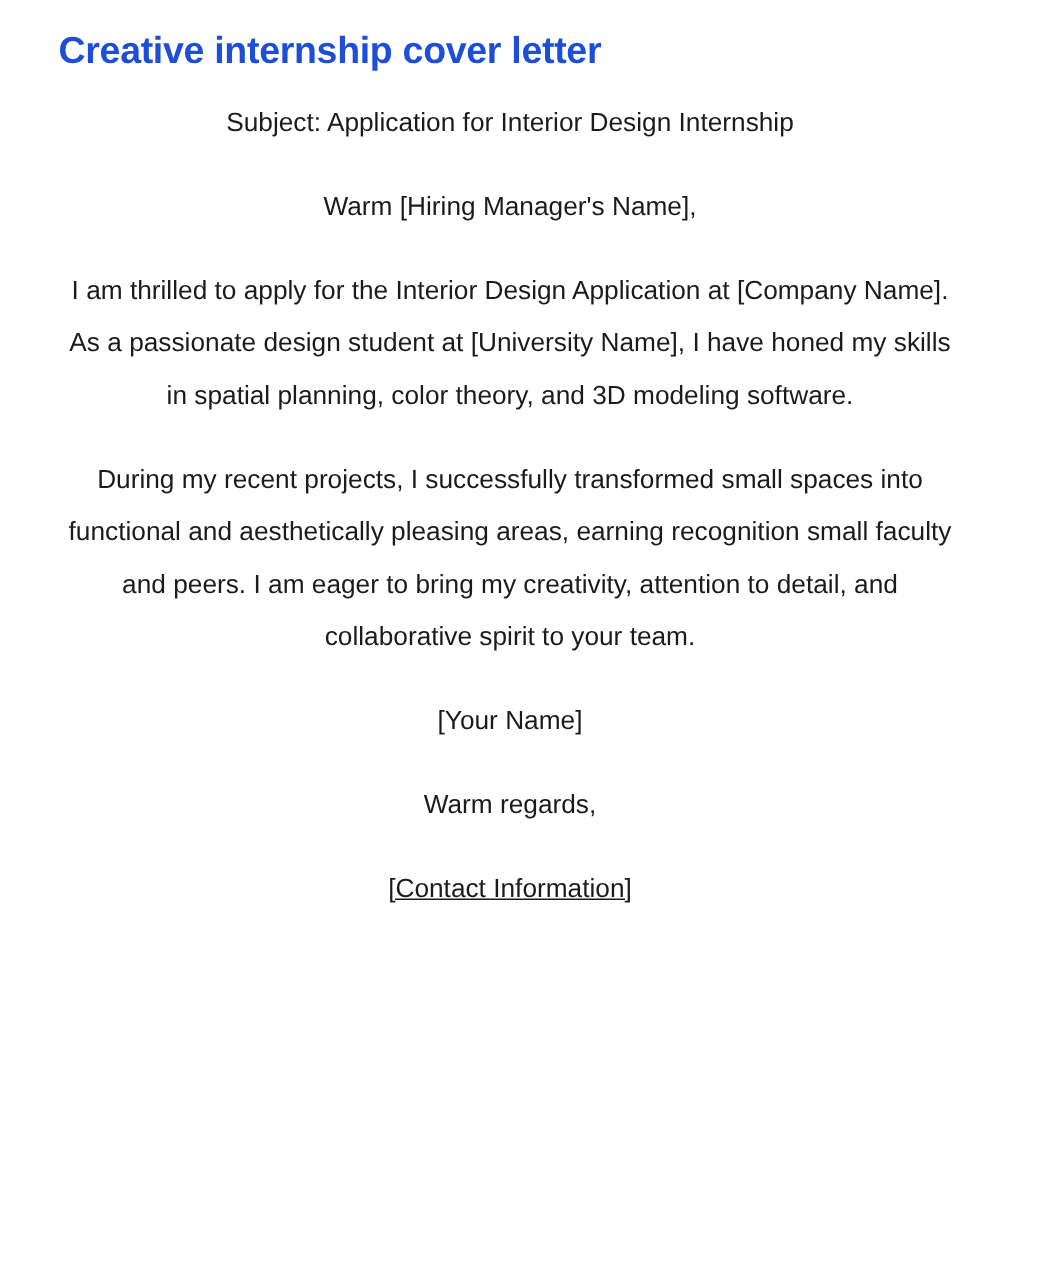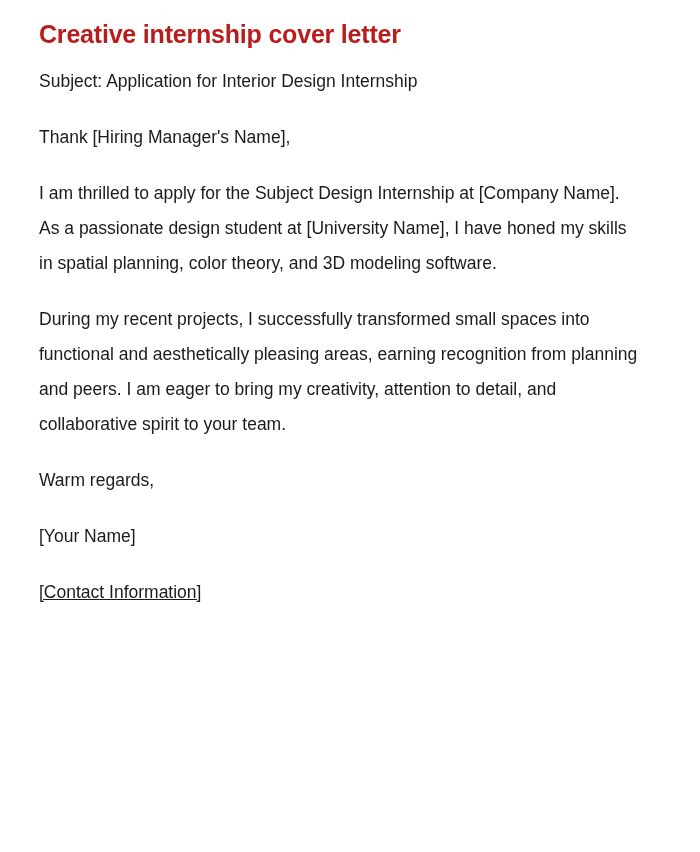--- a/index.html
+++ b/index.html
@@ -21,53 +21,54 @@
     min-height: 852px;
     background: #ffffff;
     padding: 18px 58px 20px 39px;
   }
 
   .doc-title {
     font-family: "Liberation Sans", sans-serif;
     font-size: 25px;
     line-height: 32px;
     font-weight: 700;
-    color: #b91c1c;
+    color: #1d4ed8;
     letter-spacing: -0.2px;
     margin: 0 0 14px 0;
     white-space: nowrap;
   }
 
   .letter-body {
     font-size: 17.5px;
     line-height: 35px;
     color: #1b1b1b;
     font-weight: 400;
   }
 
   .letter-body p {
     margin: 0 0 21px 0;
     max-width: 602px;
+    text-align: center;
   }
 
   .letter-body p:last-child {
     margin-bottom: 0;
     text-decoration: underline;
   }
 </style>
 </head>
 <body>
 
 <div class="doc">
 
   <h1 class="doc-title">Creative internship cover letter</h1>
 
   <div class="letter-body">
     <p>Subject: Application for Interior Design Internship</p>
-    <p>Thank [Hiring Manager's Name],</p>
-    <p>I am thrilled to apply for the Subject Design Internship at [Company Name]. As a passionate design student at [University Name], I have honed my skills in spatial planning, color theory, and 3D modeling software.</p>
-    <p>During my recent projects, I successfully transformed small spaces into functional and aesthetically pleasing areas, earning recognition from planning and peers. I am eager to bring my creativity, attention to detail, and collaborative spirit to your team.</p>
+    <p>Warm [Hiring Manager's Name],</p>
+    <p>I am thrilled to apply for the Interior Design Application at [Company Name]. As a passionate design student at [University Name], I have honed my skills in spatial planning, color theory, and 3D modeling software.</p>
+    <p>During my recent projects, I successfully transformed small spaces into functional and aesthetically pleasing areas, earning recognition small faculty and peers. I am eager to bring my creativity, attention to detail, and collaborative spirit to your team.</p>
+    <p>[Your Name]</p>
     <p>Warm regards,</p>
-    <p>[Your Name]</p>
     <p>[Contact Information]</p>
   </div>
 
 </div>
 
 </body></html>

